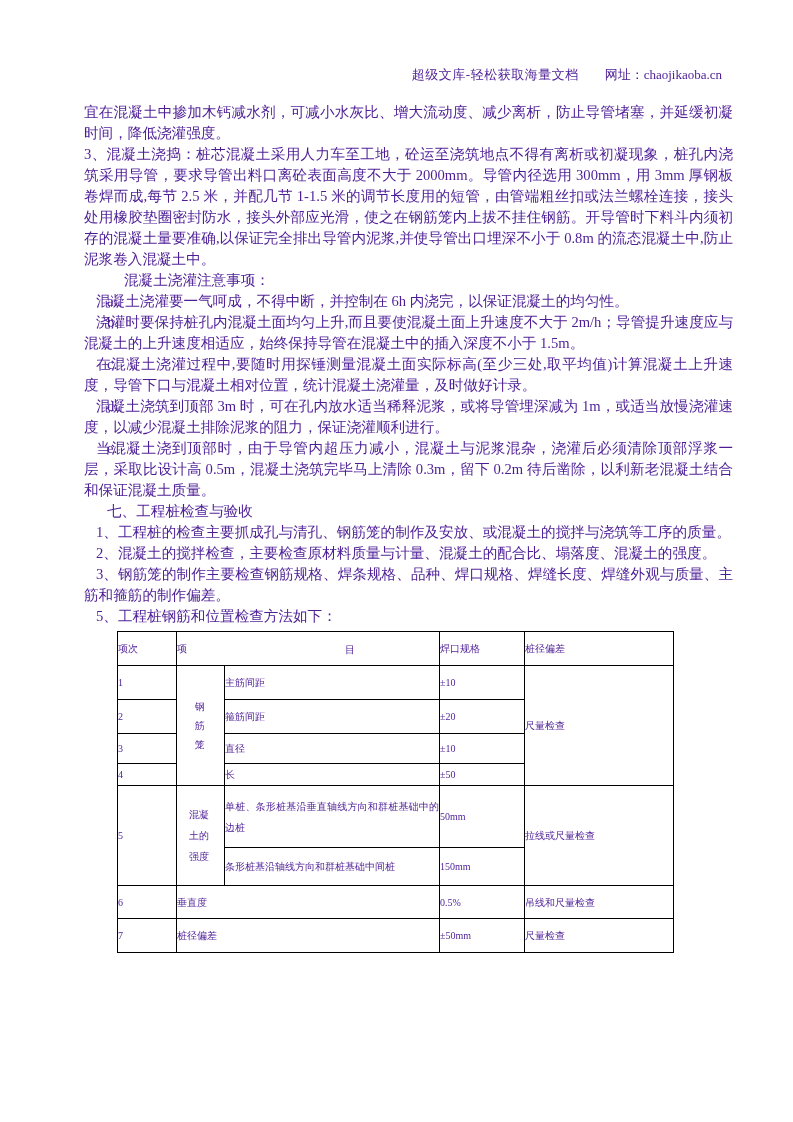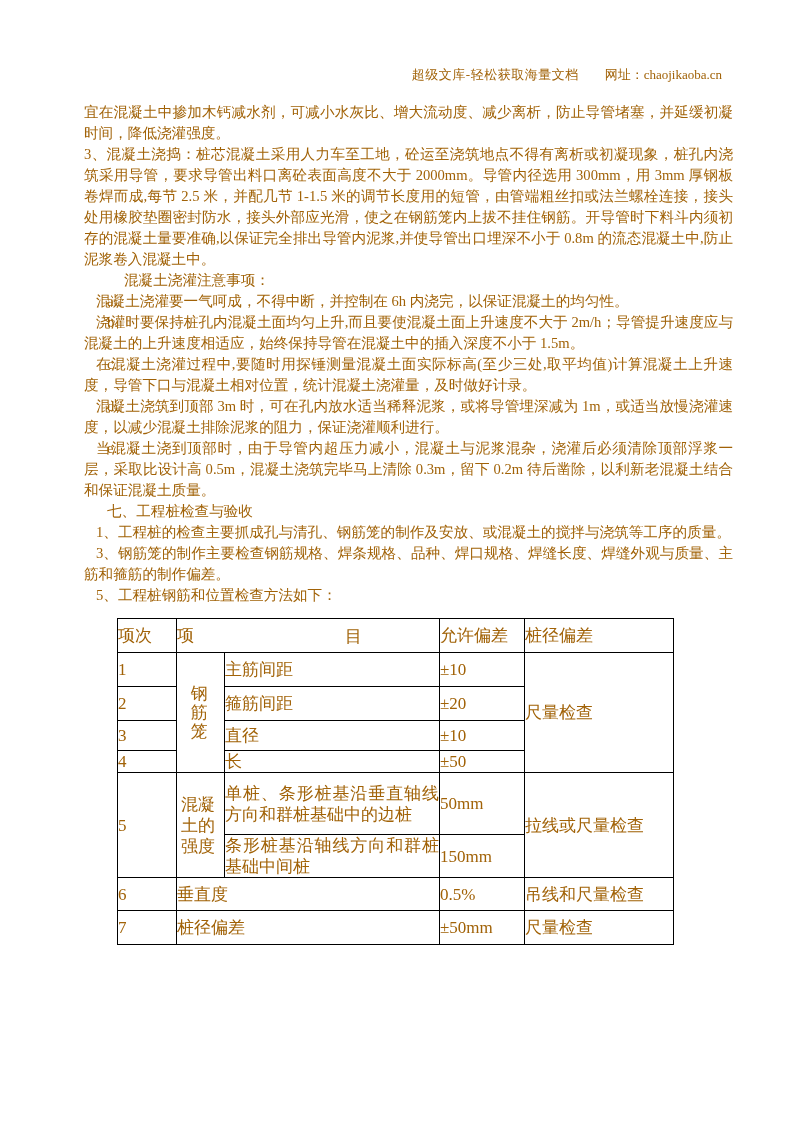--- a/index.html
+++ b/index.html
@@ -1,20 +1,20 @@
 <!DOCTYPE html>
 <html><head>
 <meta charset="utf-8">
 <style>
   html,body { margin:0; padding:0; background:#ffffff; }
   .page {
     position:relative;
     width:793px; height:970px;
     background:#ffffff;
-    color:#a16207;
+    color:#4c1d95;
     font-family:"Liberation Serif","DejaVu Serif",serif;
     overflow:hidden;
   }
   
   .doc-header {
     position:absolute; top:66px; right:71px;
     font-size:13px; line-height:18px; white-space:nowrap;
   }
   .doc-header .site { letter-spacing:0.5px; }
   .doc-header .address { margin-left:26px; }
@@ -26,22 +26,22 @@
   }
   .doc-body p { margin:0; padding:0; }
   .note-indent { text-indent:40px; }
   .sec-indent  { text-indent:23px;font-family:Liberation Serif, serif; }
   .num-indent  { text-indent:12px; }
   .list-item { position:relative; padding-left:34px; text-indent:12px; }
   .list-item .marker { position:absolute; left:23px; top:0; text-indent:0; }
   
   table.dev-table {
     border-collapse:collapse;
-    margin-left:33px; margin-top:12px;
-    font-size:17px; line-height:21px;
+    margin-left:33px; margin-top:4px;
+    font-size:10px; line-height:21px;
     table-layout:fixed;
   }
   table.dev-table td {
     border:1px solid #000;
     vertical-align:middle;
     padding:0;
     overflow:hidden;
   }
   table.dev-table { border:1.5px solid #000; }
   td.seq    { padding-left:9px; }
@@ -82,36 +82,37 @@
     <p class="note-indent">混凝土浇灌注意事项：</p>
 
     <p class="list-item"><span class="marker">a.</span><span>混凝土浇灌要一气呵成，不得中断，并控制在 6h 内浇完，以保证混凝土的均匀性。</span></p>
     <p class="list-item"><span class="marker">b.</span><span>浇灌时要保持桩孔内混凝土面均匀上升,而且要使混凝土面上升速度不大于 2m/h；导管提升速度应与混凝土的上升速度相适应，始终保持导管在混凝土中的插入深度不小于 1.5m。</span></p>
     <p class="list-item"><span class="marker">c.</span><span>在混凝土浇灌过程中,要随时用探锤测量混凝土面实际标高(至少三处,取平均值)计算混凝土上升速度，导管下口与混凝土相对位置，统计混凝土浇灌量，及时做好计录。</span></p>
     <p class="list-item"><span class="marker">d.</span><span>混凝土浇筑到顶部 3m 时，可在孔内放水适当稀释泥浆，或将导管埋深减为 1m，或适当放慢浇灌速度，以减少混凝土排除泥浆的阻力，保证浇灌顺利进行。</span></p>
     <p class="list-item"><span class="marker">e.</span><span>当混凝土浇到顶部时，由于导管内超压力减小，混凝土与泥浆混杂，浇灌后必须清除顶部浮浆一层，采取比设计高 0.5m，混凝土浇筑完毕马上清除 0.3m，留下 0.2m 待后凿除，以利新老混凝土结合和保证混凝土质量。</span></p>
 
     <p class="sec-indent">七、工程桩检查与验收</p>
     <p class="num-indent">1、工程桩的检查主要抓成孔与清孔、钢筋笼的制作及安放、或混凝土的搅拌与浇筑等工序的质量。</p>
+    <p class="num-indent">2、混凝土的搅拌检查，主要检查原材料质量与计量、混凝土的配合比、塌落度、混凝土的强度。</p>
     <p class="num-indent">3、钢筋笼的制作主要检查钢筋规格、焊条规格、品种、焊口规格、焊缝长度、焊缝外观与质量、主筋和箍筋的制作偏差。</p>
     <p class="num-indent">5、工程桩钢筋和位置检查方法如下：</p>
 
     <table class="dev-table">
       <colgroup>
         <col style="width:59px">
           <col style="width:48px">
           <col style="width:215px">
           <col style="width:85px">
           <col style="width:149px">
       </colgroup>
       <tbody>
         <tr style="height:34px">
           <td class="seq">项次</td>
           <td class="hmerge" colspan="2"><span>项</span><span class="mu">目</span></td>
-          <td class="dev">允许偏差</td>
+          <td class="dev">焊口规格</td>
           <td class="method">桩径偏差</td>
         </tr>
         <tr style="height:34px">
           <td class="seq">1</td>
           <td class="vlabel" rowspan="4">
               <div class="vtext">钢筋笼</div>
             </td>
           <td class="item">主筋间距</td>
           <td class="dev">±10</td>
           <td class="method" rowspan="4">尺量检查</td>

